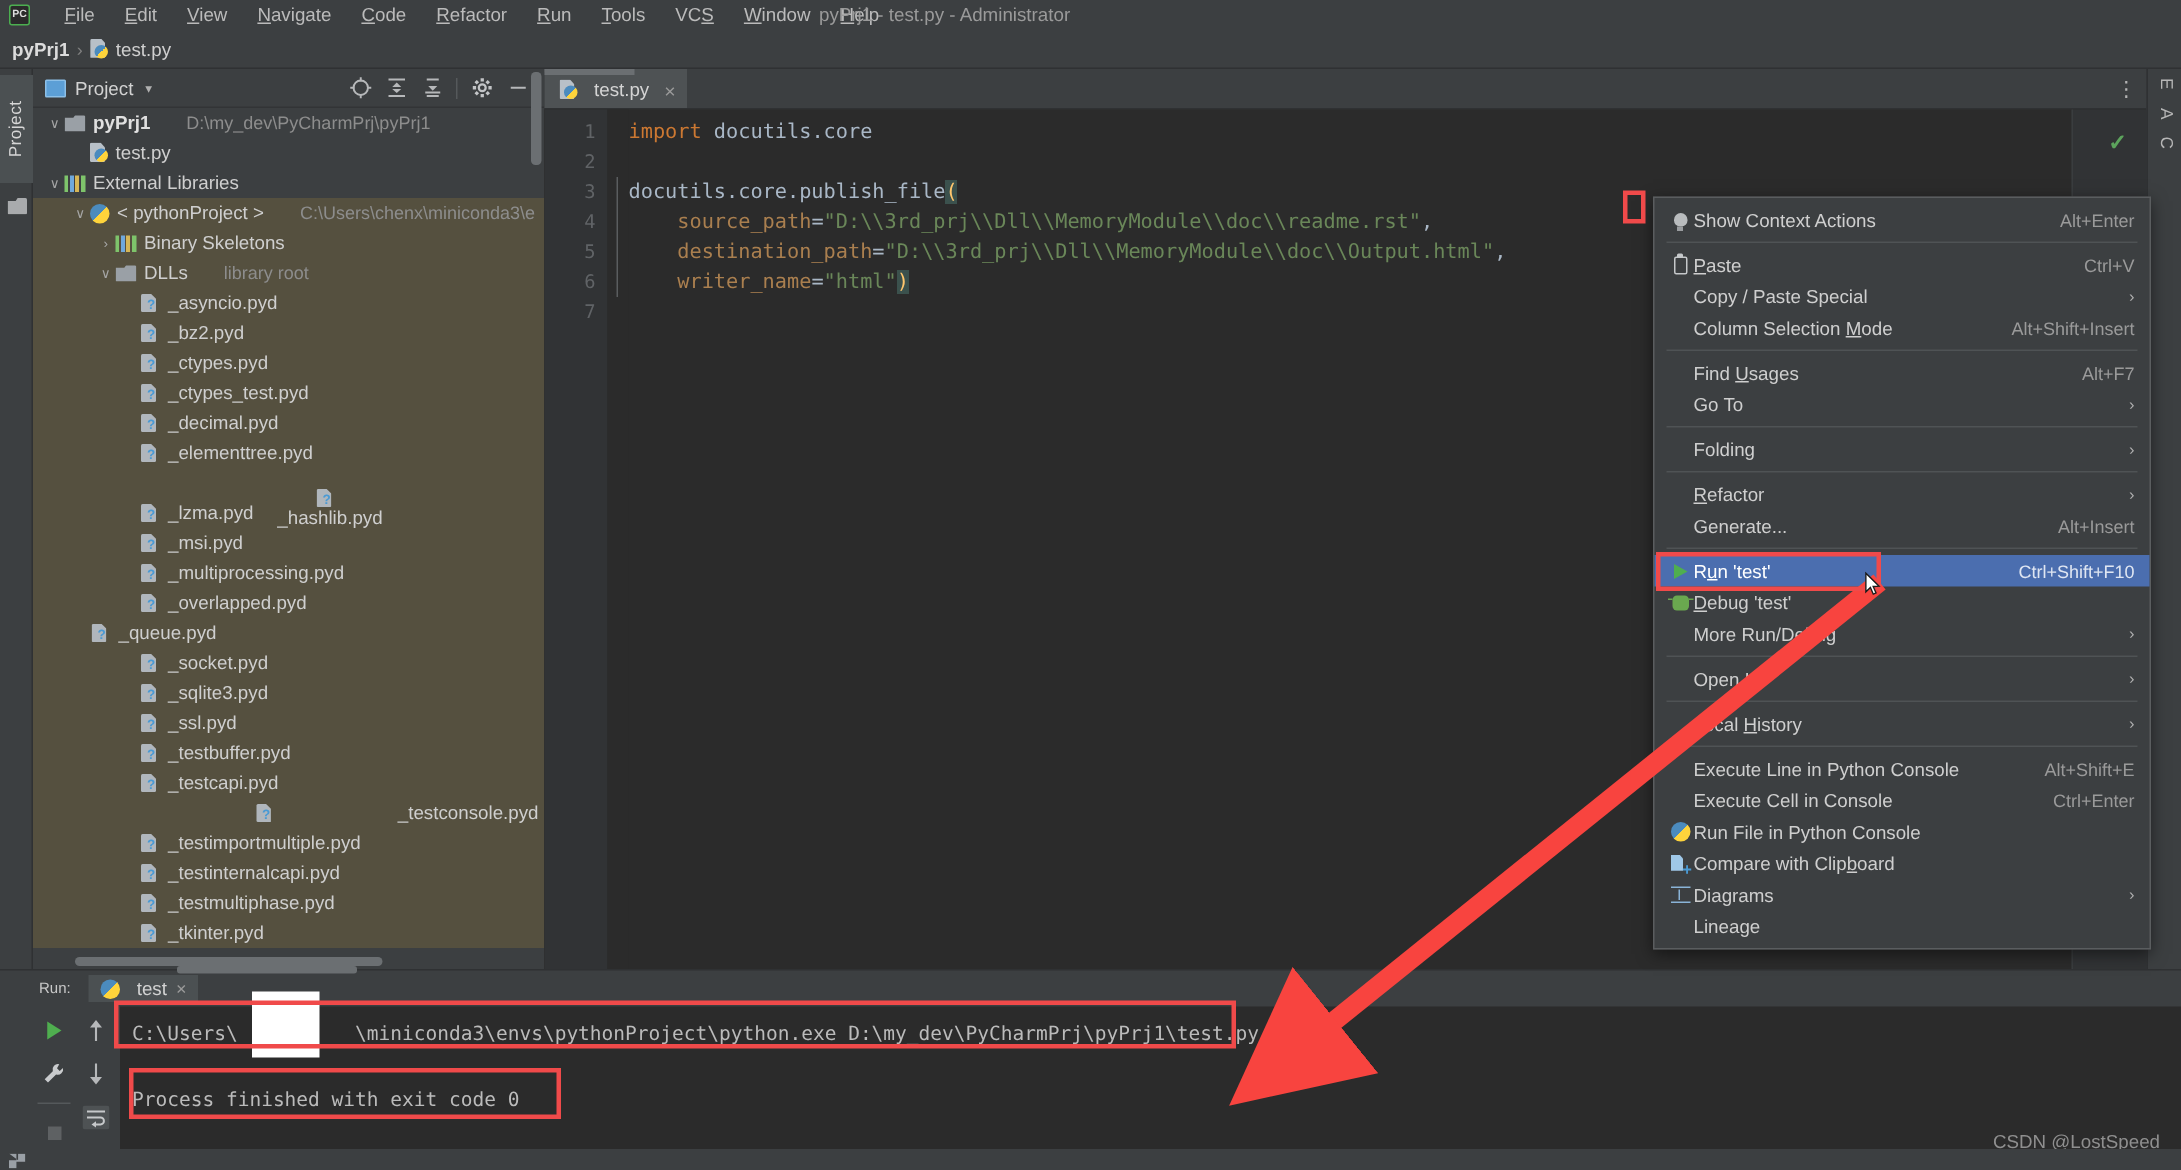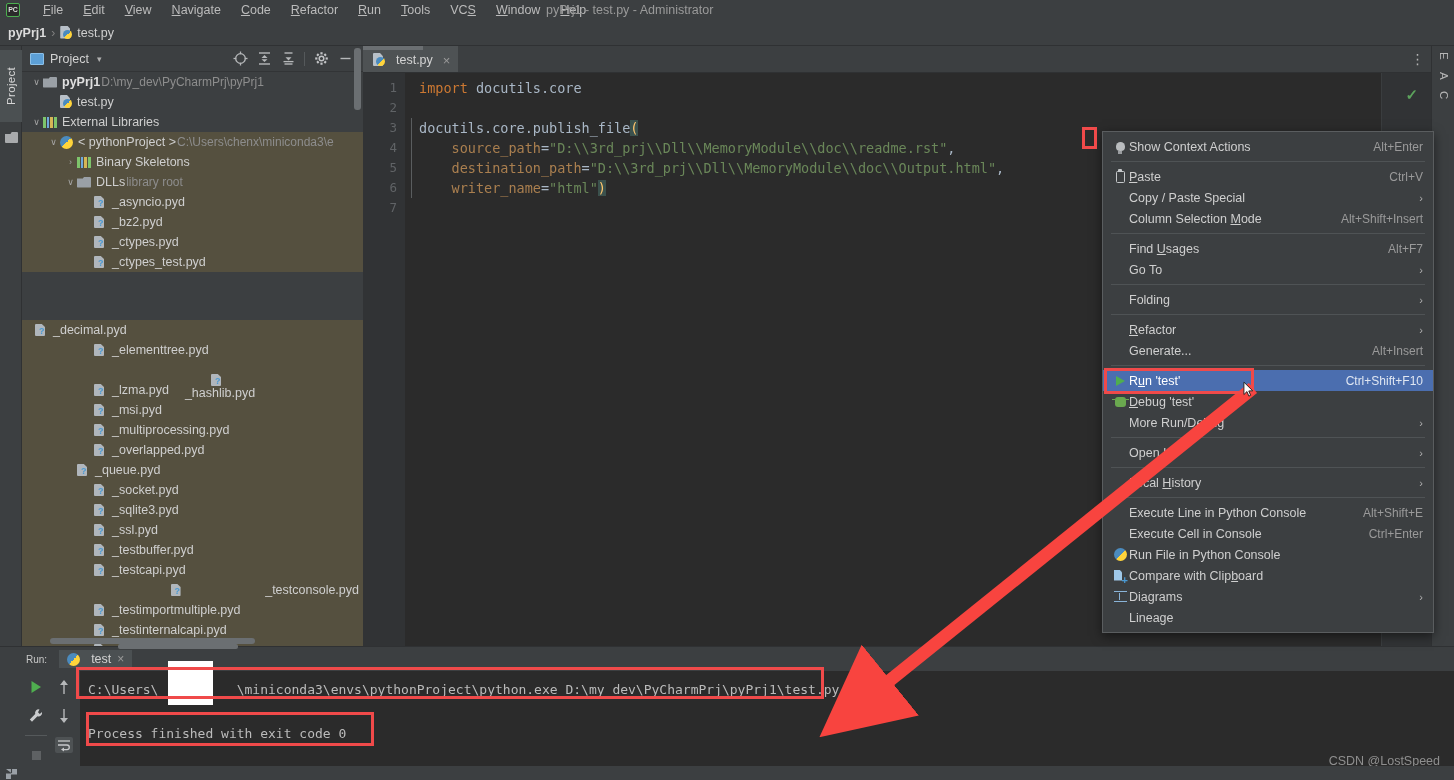--- a/index.html
+++ b/index.html
@@ -138,21 +138,21 @@
     content: ""; position: absolute; left: 0; top: 1px; width: 10px; height: 12px;
     background: #b0b6bc; border-radius: 1px;
     clip-path: polygon(0 0, 68% 0, 100% 26%, 100% 100%, 0 100%);
   }
   .pyd-ico::after {
     content: "?"; position: absolute; left: 4px; top: 3px; font-size: 9px;
     color: #4a9ad4; font-weight: bold; font-family: "Liberation Sans", sans-serif;
   }
   .tlabel { color: #cfcfcf; }
   .tlabel.b { font-weight: bold; color: #e0e0e0; }
-  .tdim { color: #8d8d8d; margin-left: 1px; font-size: 12px; }
+  .tdim { color: #8d8d8d; margin-left: 24px; font-size: 12px; }
 
   .tree-scroll {
     position: absolute; right: 2px; top: 2px; width: 7px; height: 62px;
     background: #6b6f72; border-radius: 3px;
   }
   .tree-hscroll {
     position: absolute; left: 28px; bottom: 2px; width: 205px; height: 6px;
     background: #6b6f72; border-radius: 3px;
   }
 
@@ -499,21 +499,21 @@
         <div class="trow lib" style="padding-left: 59px;">
           <span class="arrow blank">&nbsp;</span>
           <span class="pyd-ico"></span>
           <span class="tlabel">_ctypes.pyd</span>
         </div>
         <div class="trow lib" style="padding-left: 59px;">
           <span class="arrow blank">&nbsp;</span>
           <span class="pyd-ico"></span>
           <span class="tlabel">_ctypes_test.pyd</span>
         </div>
-        <div class="trow lib" style=" margin-top: 48px;">
+        <div class="trow lib" style="padding-left: 59px;">
           <span class="arrow blank">&nbsp;</span>
           <span class="pyd-ico"></span>
           <span class="tlabel">_decimal.pyd</span>
         </div>
         <div class="trow lib" style="padding-left: 59px;">
           <span class="arrow blank">&nbsp;</span>
           <span class="pyd-ico"></span>
           <span class="tlabel">_elementtree.pyd</span>
         </div>
         <div class="trow lib" style="padding-left: 59px; flex-direction: column;">
@@ -534,21 +534,21 @@
         <div class="trow lib" style="padding-left: 59px;">
           <span class="arrow blank">&nbsp;</span>
           <span class="pyd-ico"></span>
           <span class="tlabel">_multiprocessing.pyd</span>
         </div>
         <div class="trow lib" style="padding-left: 59px;">
           <span class="arrow blank">&nbsp;</span>
           <span class="pyd-ico"></span>
           <span class="tlabel">_overlapped.pyd</span>
         </div>
-        <div class="trow lib" style="padding-left: 42px;">
+        <div class="trow lib" style="padding-left: 26px;">
           <span class="arrow blank">&nbsp;</span>
           <span class="pyd-ico"></span>
           <span class="tlabel">_queue.pyd</span>
         </div>
         <div class="trow lib" style="padding-left: 59px;">
           <span class="arrow blank">&nbsp;</span>
           <span class="pyd-ico"></span>
           <span class="tlabel">_socket.pyd</span>
         </div>
         <div class="trow lib" style="padding-left: 59px;">

